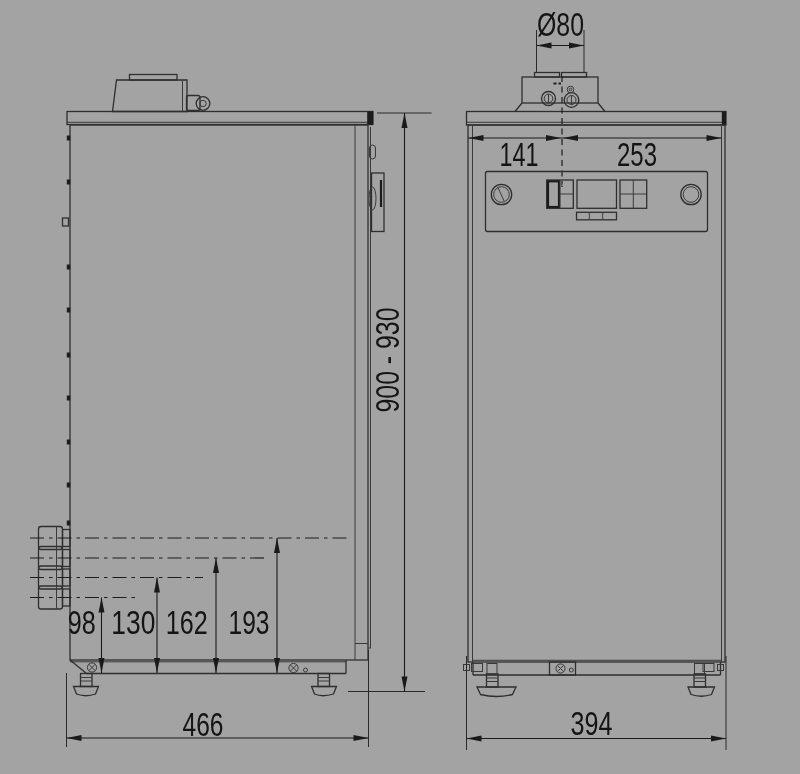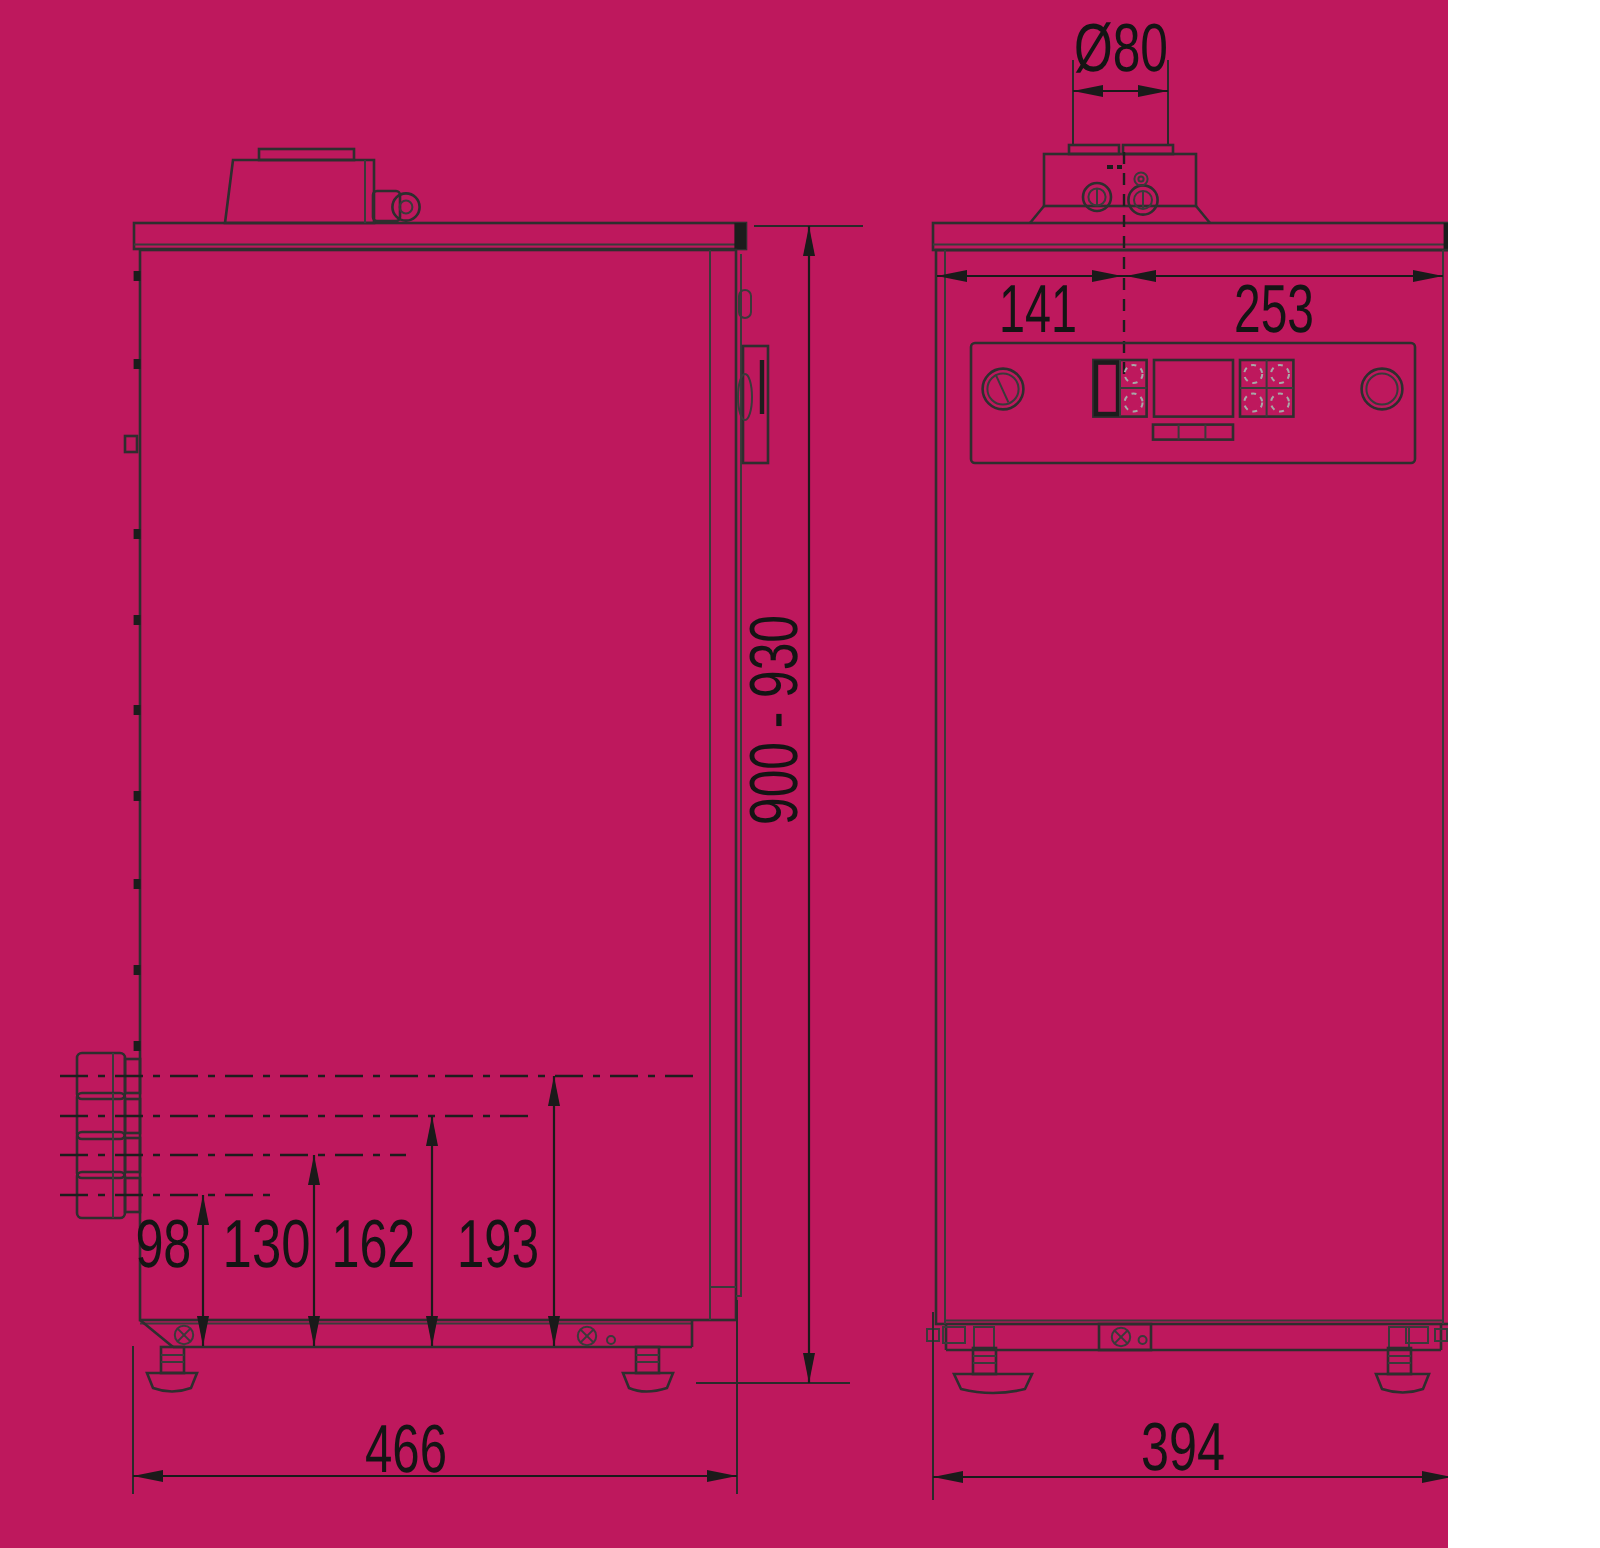--- a/index.html
+++ b/index.html
@@ -1,16 +1,16 @@
 <!DOCTYPE html>
 <html><head>
 <meta charset="utf-8">
 <style>
   html,body{margin:0;padding:0;background:#ffffff;}
-  .canvas{position:relative;width:724px;height:774px;background:#be185d;overflow:hidden;}
+  .canvas{position:relative;width:800px;height:774px;background:#a3a3a3;overflow:hidden;}
   svg{position:absolute;left:0;top:0;}
   .dimtext{font-family:"Liberation Sans","DejaVu Sans",sans-serif;font-size:34px;fill:#141414;}
   .part{stroke:#2e2e2e;fill:none;stroke-width:1.3;}
   .part-thin{stroke:#3a3a3a;fill:none;stroke-width:1;}
   .part-heavy{stroke:#1c1c1c;fill:none;stroke-width:2.2;}
   .dim{stroke:#1a1a1a;fill:none;stroke-width:1.1;}
   .ext{stroke:#2a2a2a;fill:none;stroke-width:1;}
   .arrow{fill:#1a1a1a;stroke:none;}
   .fillc{fill:#1c1c1c;stroke:none;}
   .lightbtn{stroke:#a8a8a8;fill:none;stroke-width:1;stroke-dasharray:2.5 2.5;}

